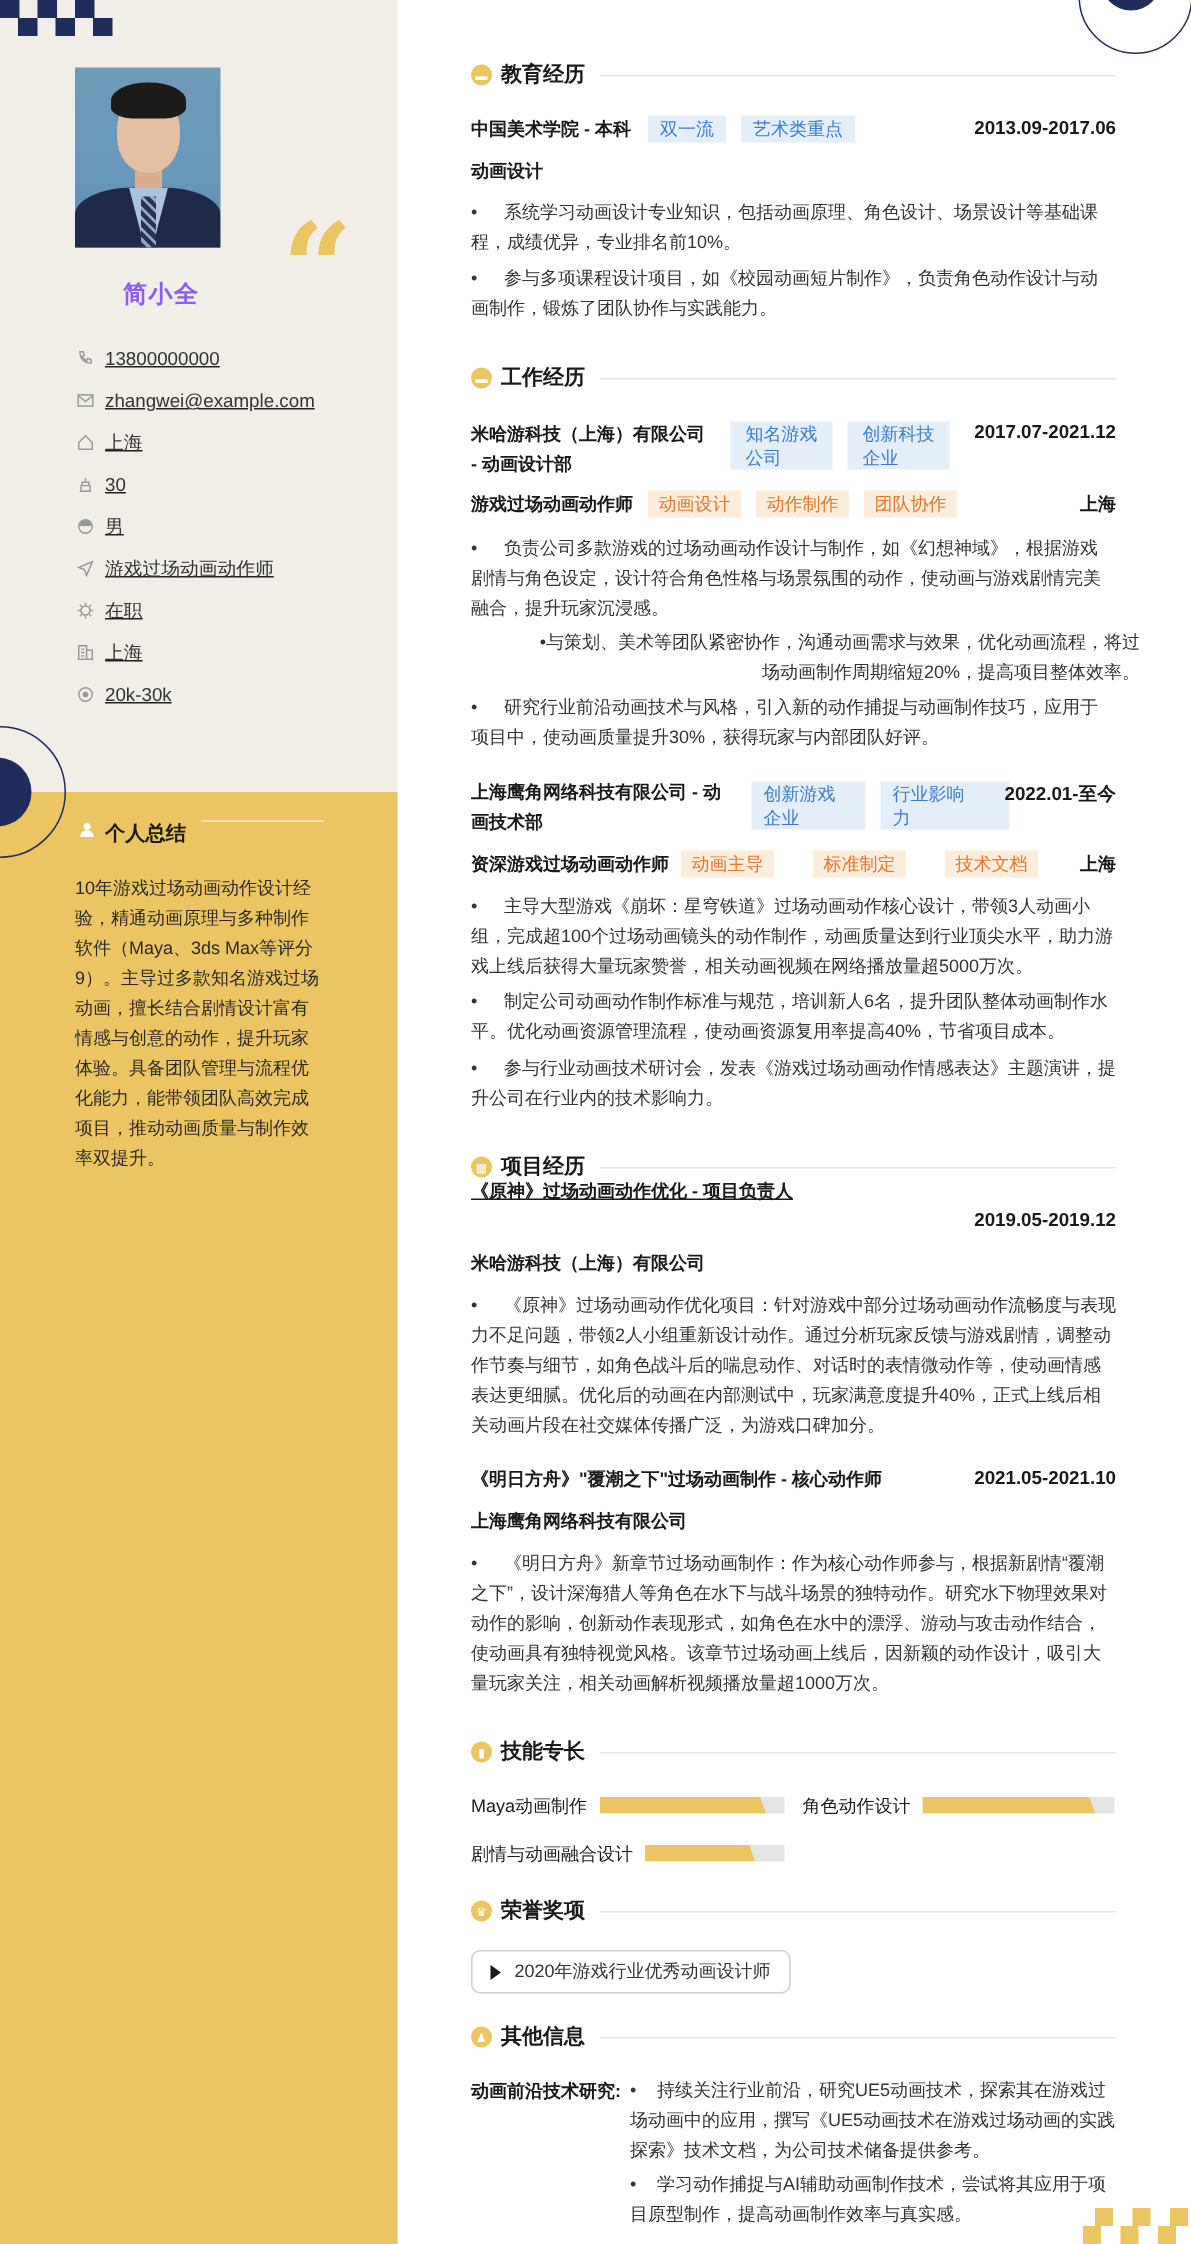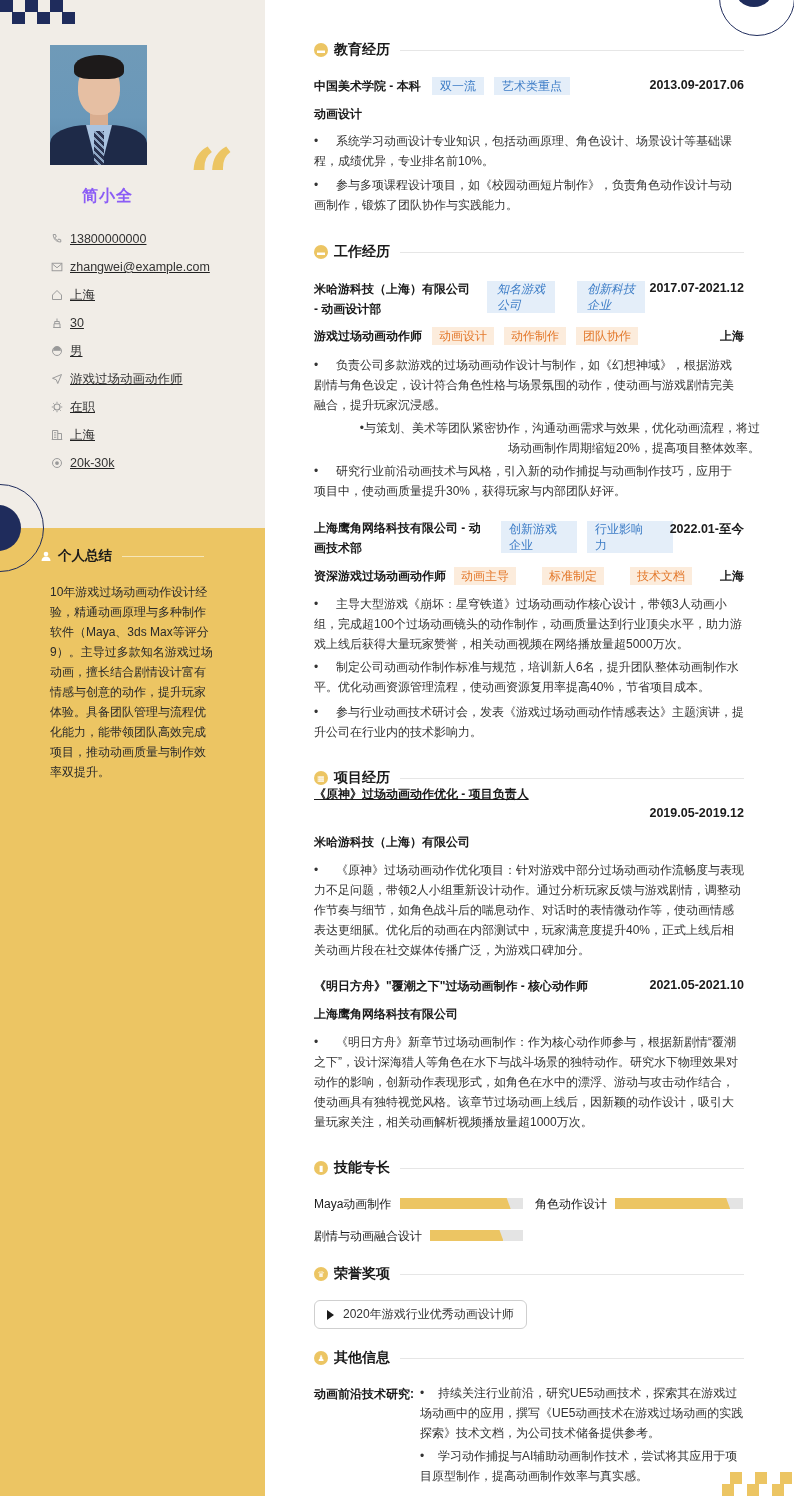--- a/index.html
+++ b/index.html
@@ -28,21 +28,21 @@
   .info-row { display: flex; align-items: center; height: 28px; font-size: 12.5px; color: #333; }
   .info-row .ic { width: 13px; height: 13px; margin-right: 7px; color: #999; display: inline-flex; align-items: center; justify-content: center; }
   .info-row .ic svg { width: 12px; height: 12px; }
 
   .big-circle-left { position: absolute; left: -44px; top: 484px; width: 88px; height: 88px; border: 1.5px solid #1f2c5c; border-radius: 50%; }
   .big-circle-left .dot { position: absolute; left: 18px; top: 20px; width: 46px; height: 46px; border-radius: 50%; background: #1f2c5c; }
 
   .big-circle-right { position: absolute; left: 719px; top: -40px; width: 76px; height: 76px; border: 1.5px solid #1f2c5c; border-radius: 50%; }
   .big-circle-right .dot { position: absolute; left: 14px; top: 0px; width: 40px; height: 40px; border-radius: 50%; background: #1f2c5c; top: 6px; }
 
-  .summary-title { position: absolute; left: 40px; top: 547px; display: flex; align-items: center; width: 164px; }
+  .summary-title { position: absolute; left: 52px; top: 547px; display: flex; align-items: flex-start; width: 164px; }
   .summary-title .ic { width: 12px; height: 12px; margin-right: 6px; color: #fff; display: inline-flex; }
   .summary-title .t { font-size: 13.5px; font-weight: bold; color: #1a1a1a; white-space: nowrap; }
   .summary-title .line { flex: 1; height: 1px; margin-left: 10px; background: #f6e6b8; border-top: 1px solid #f6e6b8; }
   .summary-text { position: absolute; left: 50px; top: 582px; width: 166px; font-size: 12px; line-height: 20px; color: #2a2a2a; }
   .section-head { position: absolute; left: 314px; width: 430px; display: flex; align-items: center; height: 20px; }
   .section-head .sic { width: 14px; height: 14px; border-radius: 50%; background: #ecc563; margin-right: 6px; display: inline-flex; align-items: center; justify-content: center; color: #fff; font-size: 8px; font-weight: bold; }
   .section-head .st { font-size: 14px; font-weight: bold; color: #1a1a1a; white-space: nowrap; }
   .section-head .sl { flex: 1; height: 1px; background: #e6e6e6; margin-left: 10px; }
 
   .abs { position: absolute; }
@@ -206,21 +206,21 @@
 <div class="section-head" style="top:242px;">
   <span class="sic">▬</span>
   <span class="st">工作经历</span>
   <span class="sl"></span>
 </div>
 
 <div class="abs row-title" style="left:314px;top:279px;line-height:20px;width:165px;">
   <div>米哈游科技（上海）有限公司</div>
     <div>- 动画设计部</div>
 </div>
-<div class="abs" style="left:487px;top:281px;display:flex;gap:22px;font-style:italic;">
+<div class="abs" style="left:487px;top:281px;display:flex;gap:10px;">
   <span class="tag-blue" style="padding:0 10px;">
       <div>知名游戏</div>
       <div>公司</div>
     </span>
   <span class="tag-blue" style="padding:0 10px;">
       <div>创新科技</div>
       <div>企业</div>
     </span>
 </div>
 <div class="abs date" style="left:614px;top:281px;width:130px;">2017.07-2021.12</div>

